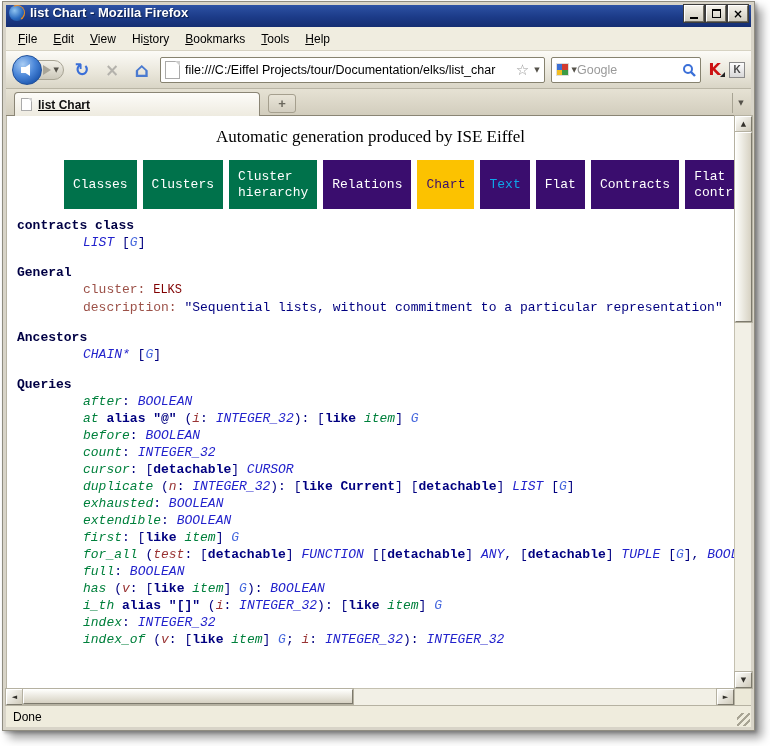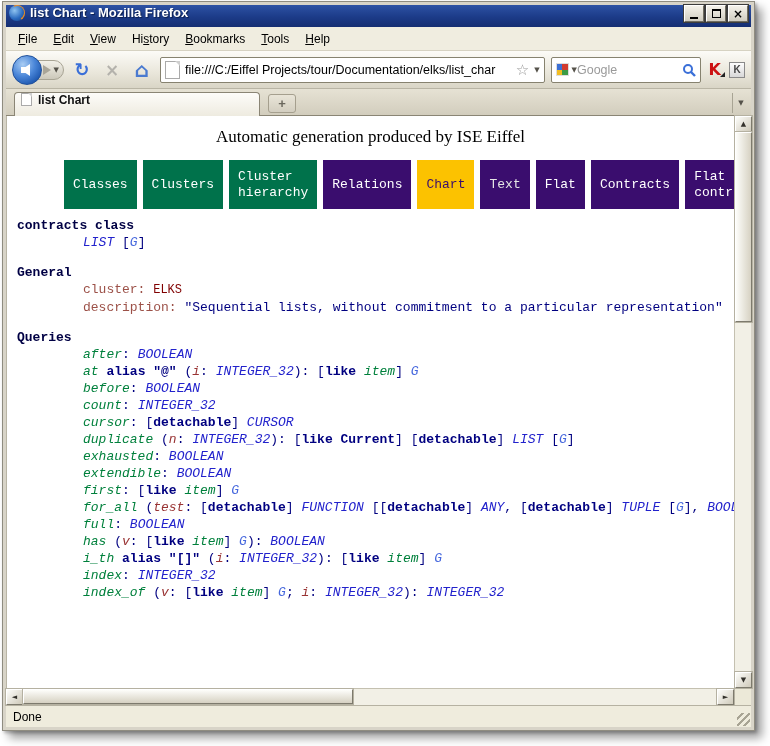--- a/index.html
+++ b/index.html
@@ -86,21 +86,21 @@
   .kasp::after { content:""; position:absolute; right:-2px; bottom:2px; width:5px; height:5px; background:#222;
                  clip-path:polygon(0 100%,100% 0,100% 100%); }
   .kbox { width:16px; height:16px; border:1px solid #8a8a8a; background:linear-gradient(180deg,#fdfdfd,#d8d8d8);
           font-size:10px; color:#444; display:flex; align-items:center; justify-content:center; font-weight:bold; }
 
   
   .tabbar { height:27px; background:linear-gradient(180deg,#e6e2d4,#d2cdbd); border-bottom:1px solid #8a8575;
             display:flex; align-items:flex-end; padding:0 2px; flex:0 0 auto; }
   .tab { width:246px; height:24px; background:linear-gradient(180deg,#fdfcf9,#eeebe0);
          border:1px solid #8a8575; border-bottom:none; border-radius:4px 4px 0 0;
-         display:flex; padding:0 6px; margin-left:6px; position:relative; top:1px; }
+         display:flex; align-items:center; padding:0 6px; margin-left:6px; position:relative; top:1px;text-decoration:underline; }
   .tab-ic { width:11px; height:13px; background:#fff; border:1px solid #aaa; position:relative; margin-right:6px; flex:0 0 auto; }
   .tab-ic::after { content:""; position:absolute; right:-1px; top:-1px; width:0; height:0;
                    border-left:4px solid transparent; border-top:4px solid #cfcfcf; }
   .tab-title { font-size:12px; font-weight:bold; color:#111; white-space:nowrap; overflow:hidden; }
   .newtab { width:28px; height:19px; margin-left:8px; margin-bottom:2px; background:linear-gradient(180deg,#e9e5d8,#d3cec0);
             border:1px solid #a59f8e; border-radius:3px; display:flex; align-items:center; justify-content:center;
             color:#6a675d; font-size:13px; font-weight:bold; }
   .tablist-btn { margin-left:auto; width:17px; height:20px; margin-bottom:2px; border-left:1px solid #a8a494;
                  display:flex; align-items:center; justify-content:center; color:#55524a; font-size:7px;
                  font-family:"DejaVu Sans",sans-serif; }
@@ -239,36 +239,40 @@
     <div class="page">
       <div class="page-heading">Automatic generation produced by ISE Eiffel</div>
 
       <div class="ebar">
           <div class="ebtn" style="background: rgb(0, 114, 75); color: rgb(255, 255, 255); margin-left: 44px;">Classes</div>
           <div class="ebtn" style="background: rgb(0, 114, 75); color: rgb(255, 255, 255);">Clusters</div>
           <div class="ebtn" style="background: rgb(0, 114, 75); color: rgb(255, 255, 255);">Cluster
 hierarchy</div>
           <div class="ebtn" style="background: rgb(58, 13, 110); color: rgb(255, 255, 255);">Relations</div>
           <div class="ebtn" style="background: rgb(252, 194, 0); color: rgb(58, 13, 110);">Chart</div>
-          <div class="ebtn" style="background: rgb(58, 13, 110); color: #e5e5e5;">Text</div>
+          <div class="ebtn" style="background: rgb(58, 13, 110); color: #0ea5e9;">Text</div>
           <div class="ebtn" style="background: rgb(58, 13, 110); color: rgb(255, 255, 255);">Flat</div>
           <div class="ebtn" style="background: rgb(58, 13, 110); color: rgb(255, 255, 255);">Contracts</div>
           <div class="ebtn" style="background: rgb(58, 13, 110); color: rgb(255, 255, 255);">Flat
 contracts</div>
         </div>
 
       <div class="sections">
           <div class="section">
             <div class="sec-title">contracts class</div>
             <div class="code-line"><span class="tk-type">LIST</span><span class="tk-p"> [</span><span class="tk-gen">G</span><span class="tk-p">]</span></div>
           </div>
           <div class="section">
             <div class="sec-title">General</div>
             <div class="code-line"><span class="tk-lbl">cluster: </span><span class="tk-clu">ELKS</span></div>
             <div class="code-line"><span class="tk-lbl">description: </span><span class="tk-str">"Sequential lists, without commitment to a particular representation"</span></div>
+          </div>
+          <div class="section">
+            <div class="sec-title">Ancestors</div>
+            <div class="code-line"><span class="tk-type">CHAIN*</span><span class="tk-p"> [</span><span class="tk-gen">G</span><span class="tk-p">]</span></div>
           </div>
           <div class="section">
             <div class="sec-title">Queries</div>
             <div class="code-line"><span class="tk-feat">after</span><span class="tk-p">: </span><span class="tk-type">BOOLEAN</span></div>
             <div class="code-line"><span class="tk-feat">at</span><span class="tk-p"> </span><span class="tk-kw">alias "@"</span><span class="tk-p"> (</span><span class="tk-arg">i</span><span class="tk-p">: </span><span class="tk-type">INTEGER_32</span><span class="tk-p">): [</span><span class="tk-kw">like</span><span class="tk-p"> </span><span class="tk-feat">item</span><span class="tk-p">] </span><span class="tk-gen">G</span></div>
             <div class="code-line"><span class="tk-feat">before</span><span class="tk-p">: </span><span class="tk-type">BOOLEAN</span></div>
             <div class="code-line"><span class="tk-feat">count</span><span class="tk-p">: </span><span class="tk-type">INTEGER_32</span></div>
             <div class="code-line"><span class="tk-feat">cursor</span><span class="tk-p">: [</span><span class="tk-kw">detachable</span><span class="tk-p">] </span><span class="tk-type">CURSOR</span></div>
             <div class="code-line"><span class="tk-feat">duplicate</span><span class="tk-p"> (</span><span class="tk-arg">n</span><span class="tk-p">: </span><span class="tk-type">INTEGER_32</span><span class="tk-p">): [</span><span class="tk-kw">like Current</span><span class="tk-p">] [</span><span class="tk-kw">detachable</span><span class="tk-p">] </span><span class="tk-type">LIST</span><span class="tk-p"> [</span><span class="tk-gen">G</span><span class="tk-p">]</span></div>
             <div class="code-line"><span class="tk-feat">exhausted</span><span class="tk-p">: </span><span class="tk-type">BOOLEAN</span></div>

